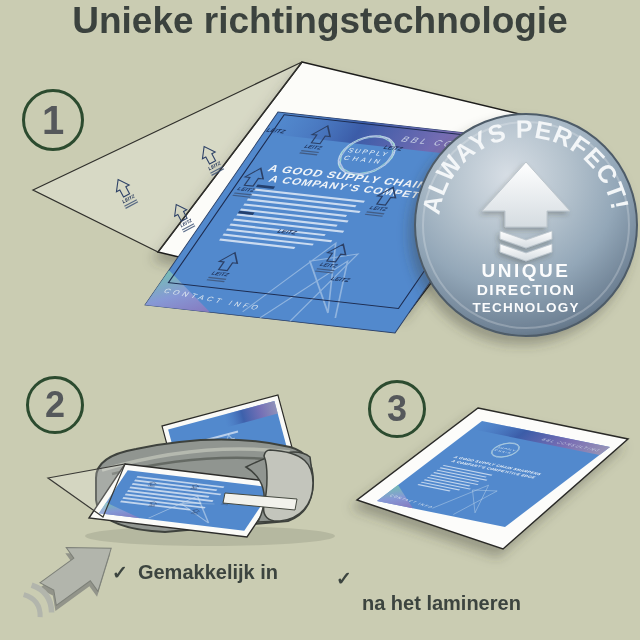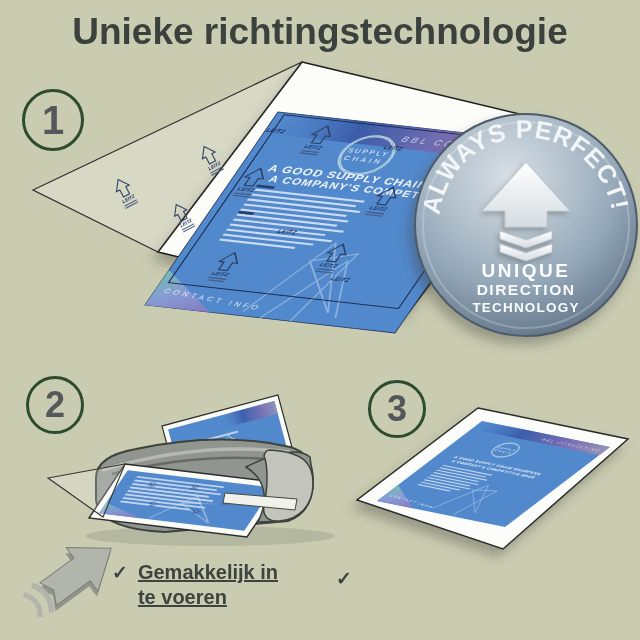--- a/index.html
+++ b/index.html
@@ -1,31 +1,31 @@
 <!DOCTYPE html>
 <html><head>
 <meta charset="utf-8">
 <style>
   html,body{margin:0;padding:0;}
   body{width:640px;height:640px;background:#caccb2;overflow:hidden;
        font-family:"Liberation Sans",sans-serif;position:relative;}
   .stage{position:absolute;inset:0;}
   .art{position:absolute;left:0;top:0;width:640px;height:640px;}
   svg text{font-family:"Liberation Sans",sans-serif;}
-  .page-title{position:absolute;top:11px;left:0;width:100%;text-align:center;
+  .page-title{position:absolute;top:0;left:0;width:100%;text-align:center;
       font-size:37px;font-weight:bold;color:#3b423e;letter-spacing:0;z-index:3;margin:0;}
   .step-circle{position:absolute;border:3px solid #2c4b2f;border-radius:50%;
       display:flex;align-items:center;justify-content:center;
       color:#55585b;font-weight:bold;z-index:3;background:transparent;}
   .step-circle.c1{left:22px;top:89px;width:56px;height:56px;font-size:40px;}
   .step-circle.c2{left:26px;top:376px;width:52px;height:52px;font-size:36px;}
   .step-circle.c3{left:368px;top:380px;width:52px;height:52px;font-size:36px;}
   .caption{position:absolute;display:flex;gap:10px;z-index:3;color:#3c443f;}
   .caption .check{font-size:19px;font-weight:bold;line-height:25px;}
-  .caption .lines{font-size:20px;font-weight:bold;line-height:25px;text-decoration:underline;}
+  .caption .lines{font-size:20px;font-weight:bold;line-height:25px;}
   .caption.cap1{left:112px;top:560px;}
   .caption.cap2{left:336px;top:566px;}
 </style>
 </head>
 <body>
 
 <div class="stage">
 
   <h1 class="page-title">Unieke richtingstechnologie</h1>
 
@@ -245,22 +245,22 @@
     <span>2</span>
   </div>
   <div class="step-circle c3">
     <span>3</span>
   </div>
 
   <div class="caption cap1">
     <span class="check">✓</span>
     <span class="lines">
       <span>Gemakkelijk in</span><br>
-      <span>te voeren</span>
     </span>
   </div>
   <div class="caption cap2">
     <span class="check">✓</span>
     <span class="lines">
       <br>
+      <span>na het lamineren</span>
     </span>
   </div>
 </div>
 
 </body></html>

